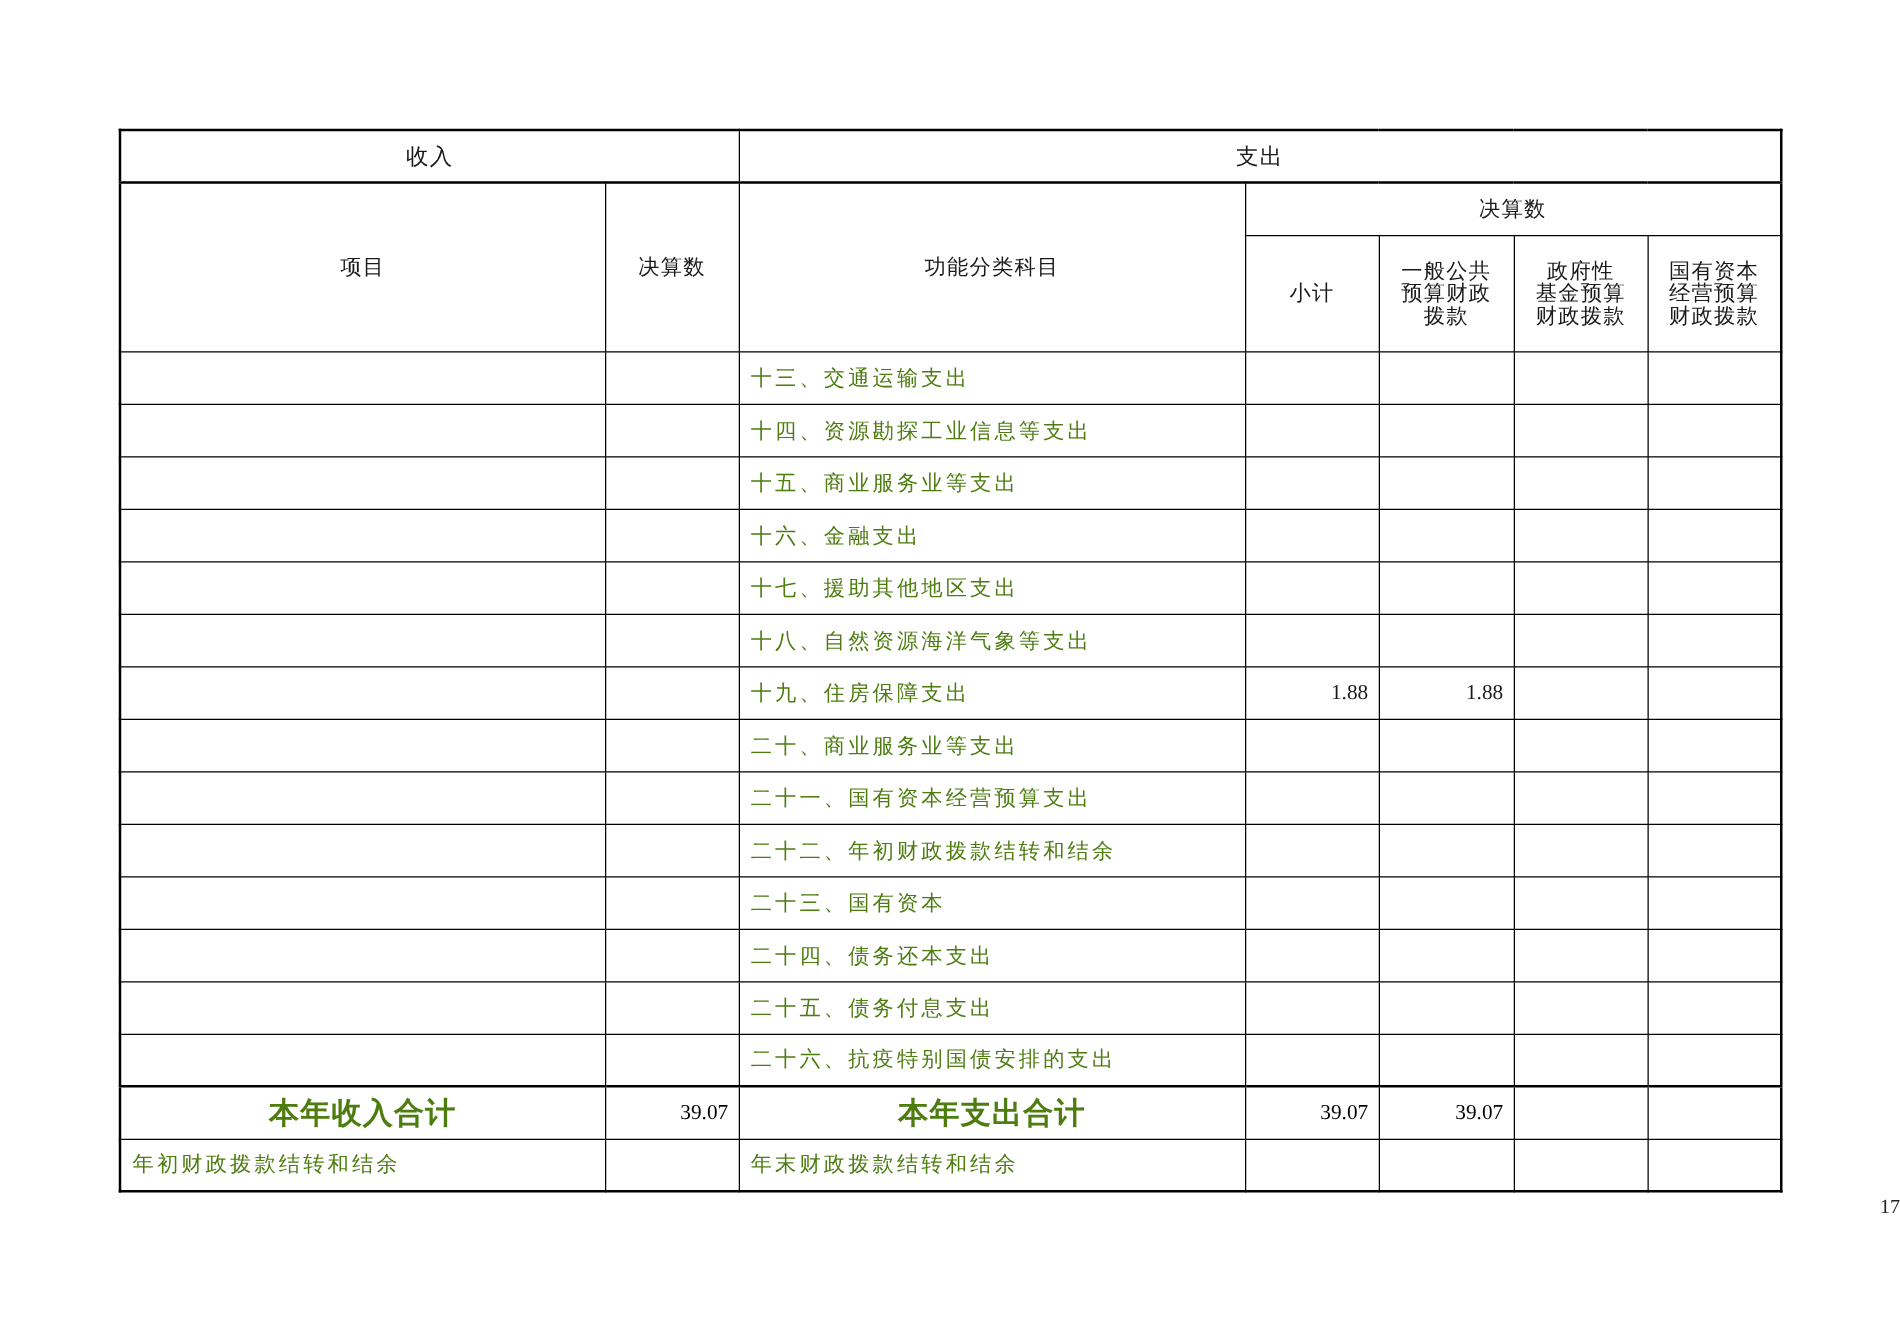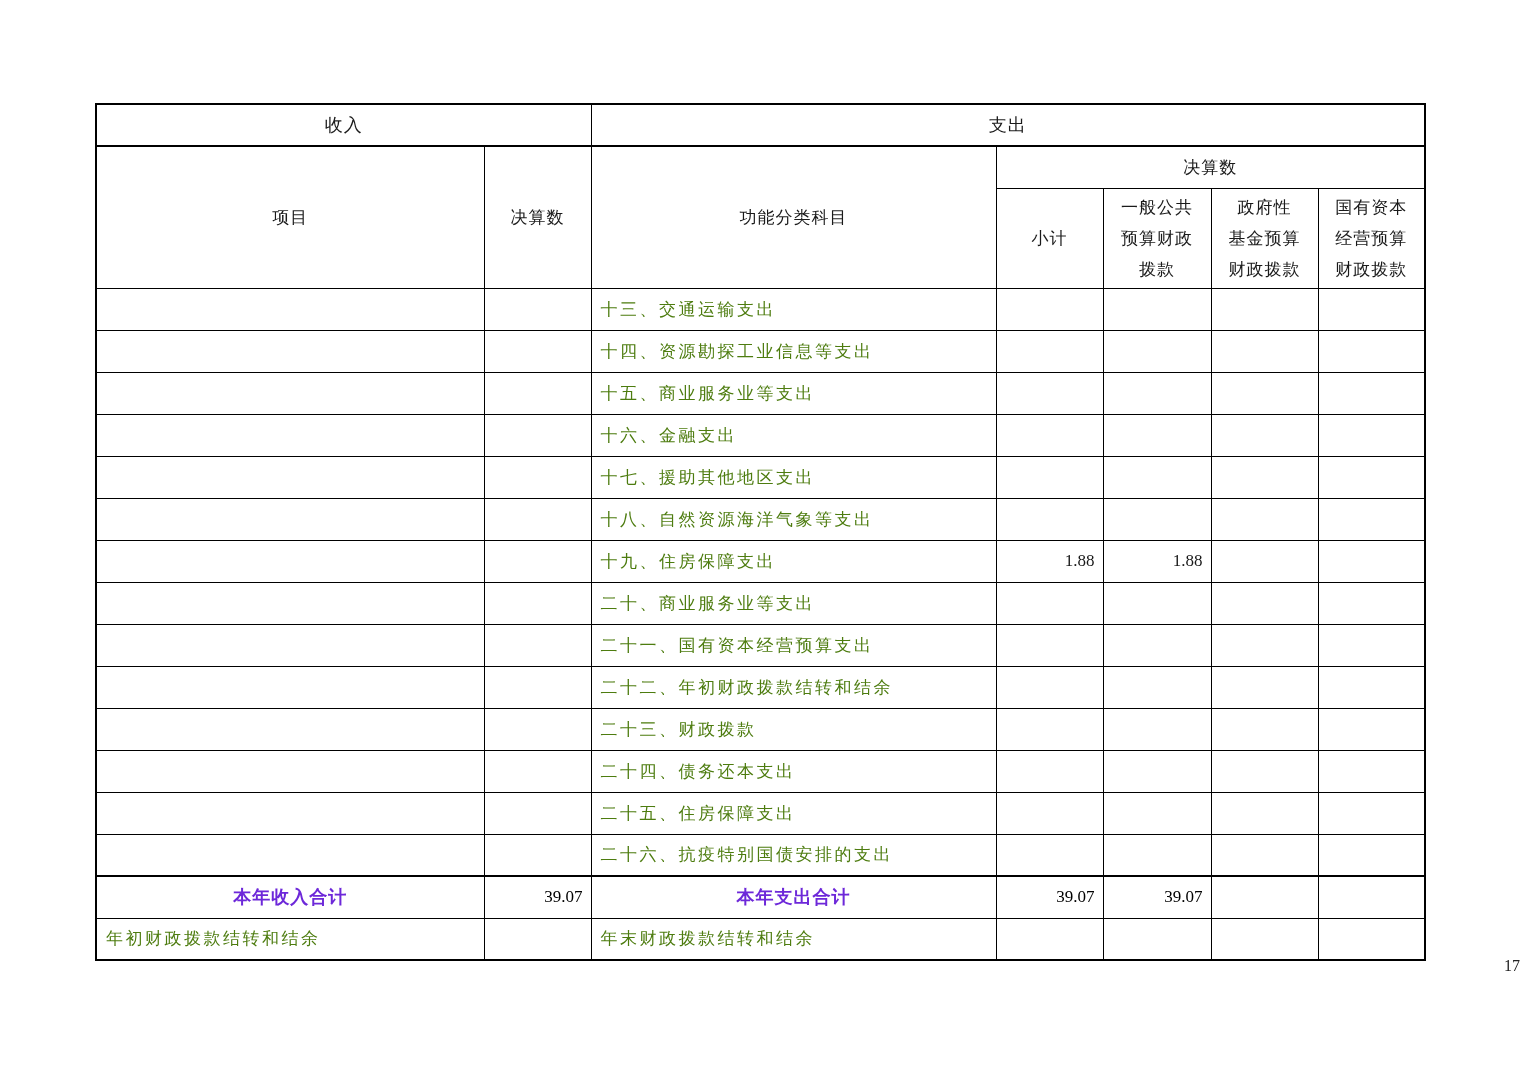--- a/index.html
+++ b/index.html
@@ -49,22 +49,22 @@
   tr.r-head3 { height: 93px; }
   td.hcell {
     font-family: "Liberation Sans", "DejaVu Sans", sans-serif;
     font-size: 17px;
     text-align: center;
     letter-spacing: 1px;
     margin-top: 28px;
   }
   td.hwrap {
     white-space: pre-line;
-    line-height: 31px;
-    padding: 3px 6px;
+    line-height: 18px;
+    padding: 16px 6px;
   }
   
   tr.r-data { height: 42px; }
   td.c-subj {
     text-align: left;
     padding-left: 9px;
     font-size: 17px;
     letter-spacing: 2.5px;
     color: #4d7c0f;
   }
@@ -73,23 +73,23 @@
     padding-right: 8px;
     font-size: 17px;
   }
   
   tr.r-total { height: 42px; }
   tr.r-total td { border-top: 2px solid #000; }
   td.c-total-label {
     font-family: Liberation Serif, serif;
     font-weight: bold;
     text-align: center;
-    font-size: 18px;
+    font-size: 24px;
     letter-spacing: 1px;
-    color: #6d28d9;
+    color: #4d7c0f;
   }
   td.c-total-val {
     font-weight: normal;
     color: #000;
   }
   
   tr.r-carry { height: 42px; }
 
   .page-number {
     position: absolute;
@@ -227,39 +227,39 @@
       <td></td>
       <td class="c-subj secl">二十二、年初财政拨款结转和结余</td>
       <td class="c-val"></td>
       <td class="c-val"></td>
       <td class="c-val"></td>
       <td class="c-val"></td>
     </tr>
     <tr class="r-data">
       <td></td>
       <td></td>
-      <td class="c-subj secl">二十三、财政拨款</td>
+      <td class="c-subj secl">二十三、国有资本</td>
       <td class="c-val"></td>
       <td class="c-val"></td>
       <td class="c-val"></td>
       <td class="c-val"></td>
     </tr>
     <tr class="r-data">
       <td></td>
       <td></td>
       <td class="c-subj secl">二十四、债务还本支出</td>
       <td class="c-val"></td>
       <td class="c-val"></td>
       <td class="c-val"></td>
       <td class="c-val"></td>
     </tr>
     <tr class="r-data">
       <td></td>
       <td></td>
-      <td class="c-subj secl">二十五、住房保障支出</td>
+      <td class="c-subj secl">二十五、债务付息支出</td>
       <td class="c-val"></td>
       <td class="c-val"></td>
       <td class="c-val"></td>
       <td class="c-val"></td>
     </tr>
     <tr class="r-data">
       <td></td>
       <td></td>
       <td class="c-subj secl">二十六、抗疫特别国债安排的支出</td>
       <td class="c-val"></td>

